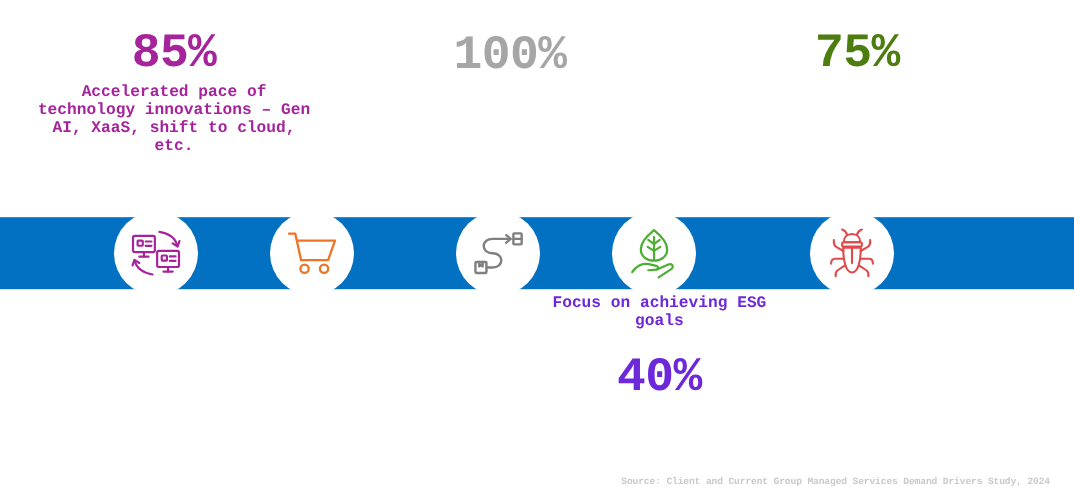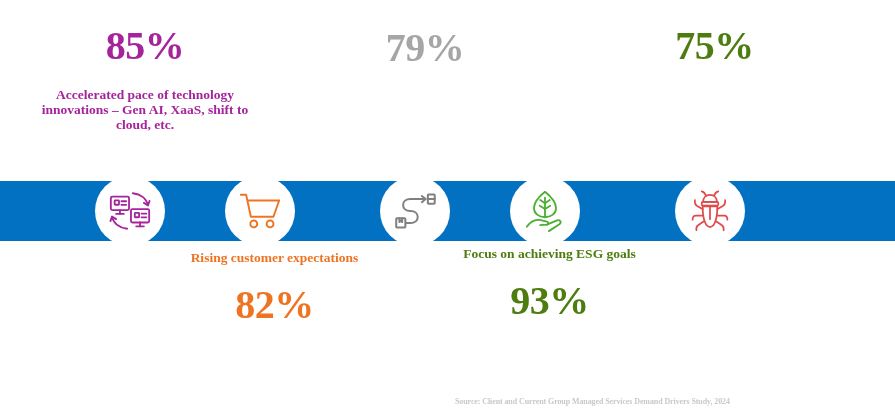--- a/index.html
+++ b/index.html
@@ -5,21 +5,21 @@
   html, body {
     margin: 0;
     padding: 0;
     background: #ffffff;
   }
   #infographic {
     position: relative;
     width: 895px;
     height: 420px;
     background: #ffffff;
-    font-family: Liberation Serif, serif;
+    font-family: Liberation Mono, monospace;
     overflow: hidden;
   }
 
   
   .band {
     position: absolute;
     left: 0;
     top: 181px;
     width: 895px;
     height: 60px;
@@ -55,47 +55,47 @@
   .cap {
     font-size: 13.5px;
     font-weight: bold;
     display: block;
   }
 
   
   .c-magenta { color: #a5249c; }
   .c-orange  { color: #ee7424; }
   .c-gray    { color: #a6a6a6; }
-  .c-green   { color: #4d7c0f; }
+  .c-green   { color: #6d28d9; }
   .c-red     { color: #4d7c0f; }
 
   
   .stat-tech   { left: 30px;  top: 24px;  width: 230px; }
-  .stat-tech .cap { margin-top: 18px; }
+  .stat-tech .cap { margin-top: 1px; }
   .stat-supply { left: 325px; top: 26px;  width: 200px; }
   .stat-supply .cap { margin-top: 4px; }
   .stat-sec    { left: 607px; top: 24px;  width: 215px; }
   .stat-sec .cap { margin-top: 4px; }
 
   
   .stat-cust  { left: 182px; top: 250px; width: 185px; }
   .stat-cust .pct  { margin-top: 18px; }
   .stat-esg   { left: 452px; top: 246px; width: 195px; }
   .stat-esg .pct   { margin-top: 18px; }
 
   
   .source {
     position: absolute;
     left: 455px;
     top: 397px;
     width: 420px;
     font-size: 8px;
     font-weight: bold;
     color: #c9c9c9;
-    text-align: left;
+    text-align: right;
     letter-spacing: -0.1px;
   }
 </style>
 </head>
 <body>
 
 <div id="infographic">
 
   <div class="band"></div>
 
@@ -181,32 +181,28 @@
       </svg>
     </span>
   </div>
 
   <div class="stat stat-tech c-magenta">
     <span class="pct">85%</span>
     <span class="cap">Accelerated pace of technology innovations – Gen AI, XaaS, shift to cloud, etc.</span>
   </div>
 
   <div class="stat stat-supply c-gray">
-    <span class="pct">79%</span>
+    <span class="pct">100%</span>
   </div>
 
   <div class="stat stat-sec c-red">
     <span class="pct">75%</span>
   </div>
 
-  <div class="stat stat-cust c-orange">
-    <span class="cap">Rising customer expectations</span>
-    <span class="pct">82%</span>
-  </div>
 
   <div class="stat stat-esg c-green">
     <span class="cap">Focus on achieving ESG goals</span>
-    <span class="pct">93%</span>
+    <span class="pct">40%</span>
   </div>
 
   <div class="source">Source: Client and Current Group Managed Services Demand Drivers Study, 2024</div>
 
 </div>
 
 </body></html>

